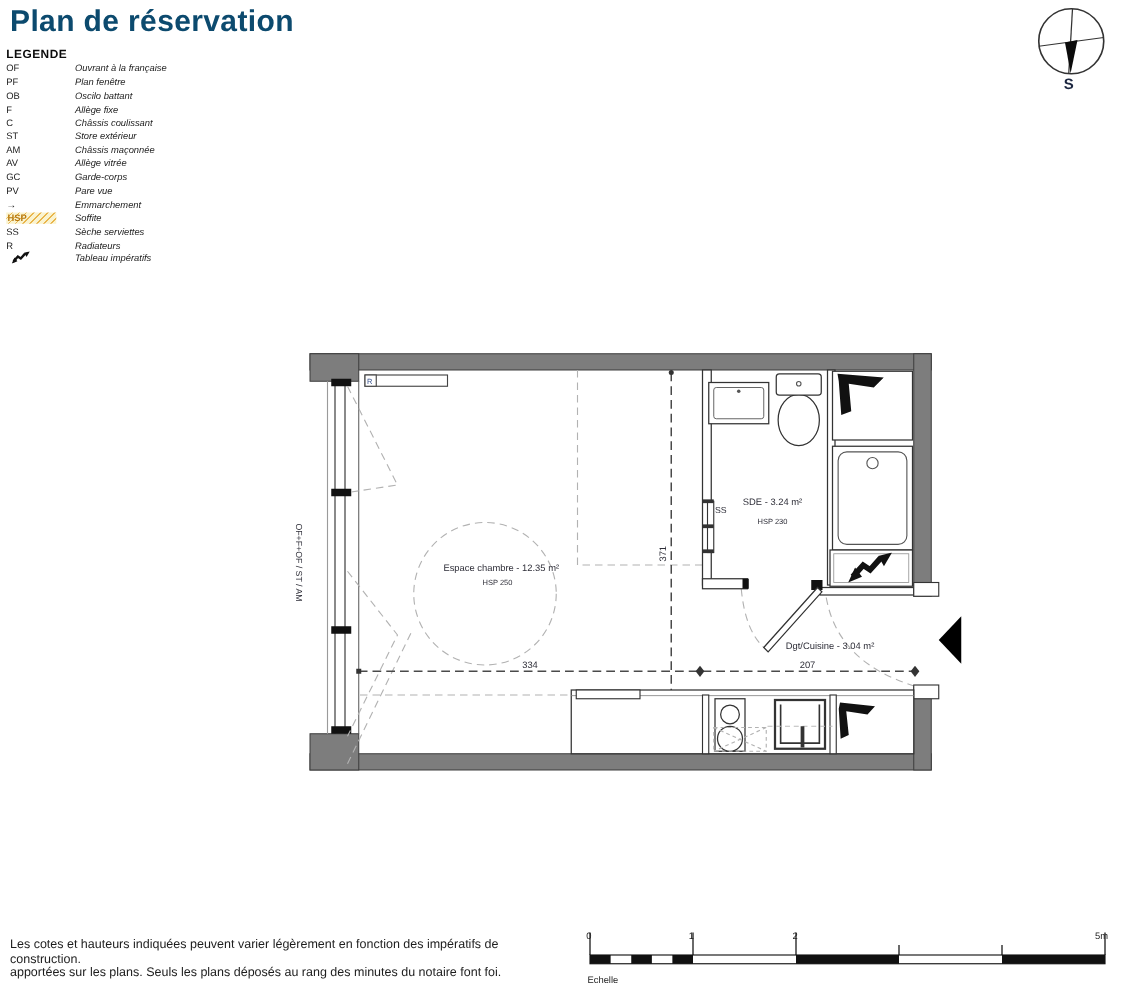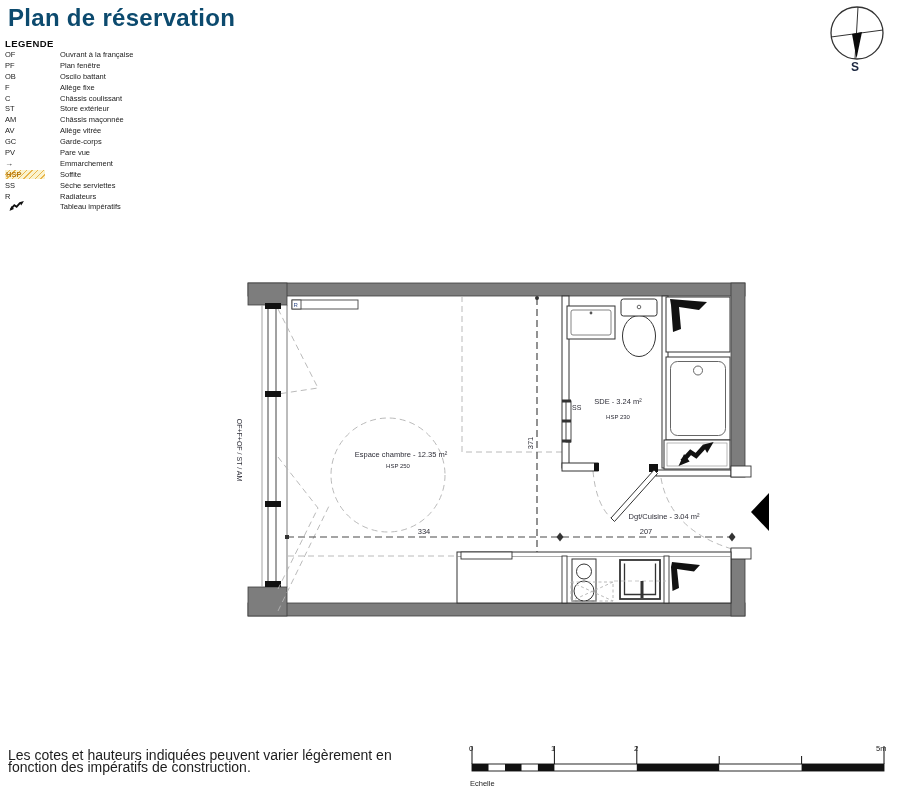--- a/index.html
+++ b/index.html
@@ -9,30 +9,30 @@
     font-family:"Liberation Sans", sans-serif; color:#111;
   }
   .title {
     position:absolute; left:8px; top:4px;
     font-size:24px; font-weight:900; letter-spacing:.3px; color:#0c4a6e;
   }
   .legend { position:absolute; left:5px; top:38px; width:230px; }
   .legend h3 { font-size:9.5px; font-weight:bold; letter-spacing:.4px; color:#0b0b0b; }
   .legend .row { display:flex; align-items:center; height:10.9px; font-size:7.5px; color:#222; }
   .legend .abbr { width:55px; flex:0 0 55px; }
-  .legend .desc { flex:1; }
+  .legend .desc { flex:1;font-style:italic; }
   .hsp-swatch {
     display:inline-block; padding:0 24px 0 1px;
     background:repeating-linear-gradient(135deg,#faf3cf 0 3px,#e9b54b 3px 4px);
   }
   .hsp-text { color:#b97b10; font-weight:bold; }
   .arrow-glyph { font-size:8px; color:#222; }
   .disclaimer {
     position:absolute; left:8px; top:750px; width:430px;
-    font-size:14px; line-height:11.5px; color:#1d1d1d;
+    font-size:10px; line-height:11.5px; color:#1d1d1d;
   }
   svg text { font-family:"Liberation Sans", sans-serif; }
   .plan-label { fill:#2e2e38; }
   .dim-label  { fill:#2e2e38; }
 </style>
 </head>
 <body>
 
 <svg width="0" height="0" style="position:absolute" aria-hidden="true">
   <symbol id="bolt" viewBox="0 0 40 26">
@@ -252,20 +252,21 @@
   <text class="plan-label" x="572" y="410" font-size="7">SS</text>
   <text class="plan-label" x="664" y="519" font-size="7.5" text-anchor="middle">Dgt/Cuisine - 3.04 m²</text>
 
   <text class="dim-label" x="424" y="534" font-size="7.5" text-anchor="middle">334</text>
   <text class="dim-label" x="646" y="534" font-size="7.5" text-anchor="middle">207</text>
   <text class="dim-label" x="533" y="443" font-size="7.5" text-anchor="middle" transform="rotate(-90 533 443)">371</text>
 </svg>
 
 <div class="disclaimer">
   <div>Les cotes et hauteurs indiquées peuvent varier légèrement en fonction des impératifs de construction.</div>
+  <div>apportées sur les plans. Seuls les plans déposés au rang des minutes du notaire font foi.</div>
 </div>
 
 <svg style="position:absolute;left:455px;top:735px" width="440" height="60" viewBox="455 735 440 60">
   <g stroke="#111" stroke-width="1">
     <line x1="472" y1="746" x2="472" y2="764"></line>
     <line x1="554.4" y1="746" x2="554.4" y2="764"></line>
     <line x1="636.8" y1="746" x2="636.8" y2="764"></line>
     <line x1="719.2" y1="756" x2="719.2" y2="764"></line>
     <line x1="801.6" y1="756" x2="801.6" y2="764"></line>
     <line x1="884" y1="746" x2="884" y2="764"></line>

